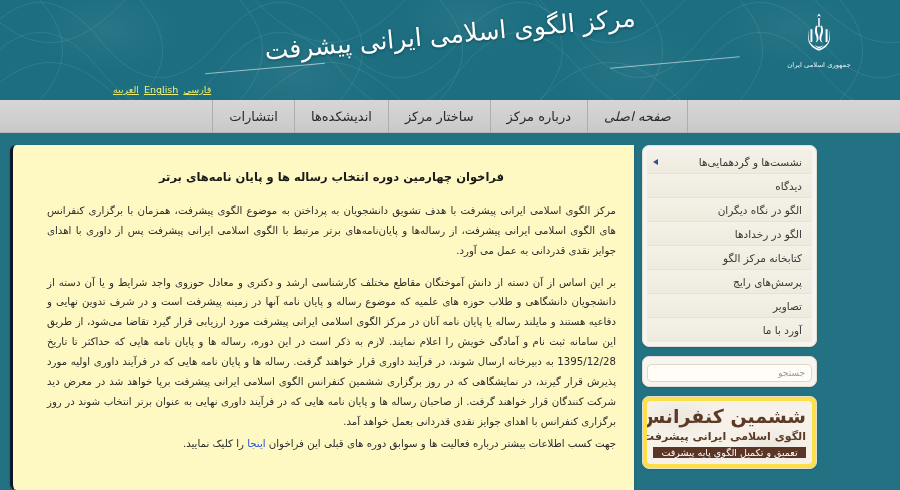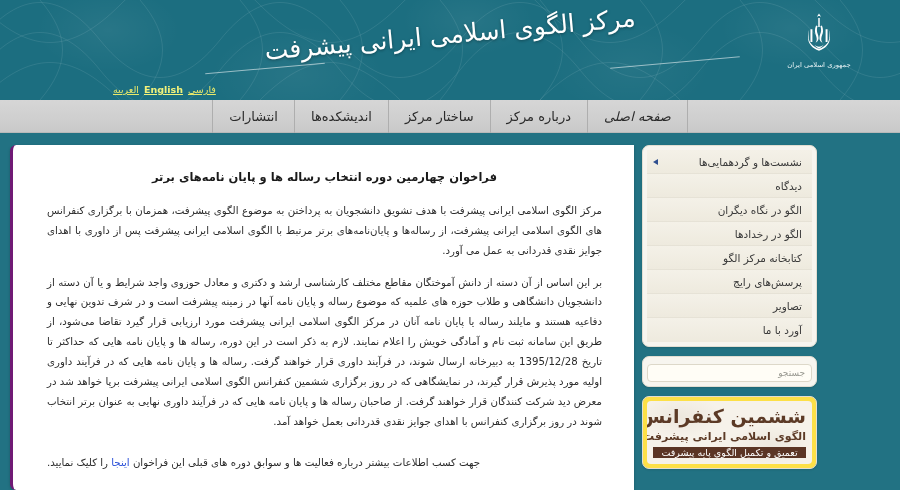--- a/index.html
+++ b/index.html
@@ -107,21 +107,21 @@
     gap: 5px;
     font-size: 9.5px;
     align-items: baseline;
     direction: rtl;
   }
   .lang-links a {
     color: #e8e86a;
     text-decoration: underline;
     white-space: nowrap;
   }
-  .lang-links a.en { font-weight: bold; color: #f2f27a; }
+  .lang-links a.en { font-weight: normal; color: #f2f27a; }
 
   
   .navbar {
     position: absolute;
     top: 100px; left: 0;
     width: 900px;
     height: 33px;
     background: linear-gradient(#d6d6d6, #cfcfcf 60%, #c9c9c9);
     border-bottom: 1px solid #b9b9b9;
   }
@@ -263,25 +263,25 @@
     color: #ffffff;
     font-size: 9.5px;
     padding: 0 4px;
     white-space: nowrap;
   }
 
   
   .content {
     flex: 1 1 auto;
     margin: 12px 8px 0 0;
-    background: #ffffff;
+    background: #fef9c3;
     border-radius: 6px 0 0 6px;
-    border-left: 3px solid #701a75;
+    border-left: 3px solid #0f172a;
     box-shadow: 0 1px 3px rgba(0,0,0,.2);
-    padding: 22px 32px 16px 34px;
+    padding: 22px 18px 16px 34px;
     position: relative;
     overflow: hidden;
   }
   .content::after {
     content: "";
     position: absolute;
     left: -6px; top: 0; bottom: 0;
     width: 2px;
     background: rgba(255,255,255,.35);
   }
@@ -296,21 +296,21 @@
   .art-title .l2 { display: block; margin-top: 4px; }
 
   .art-p {
     margin-top: 12px;
     font-size: 10.2px;
     line-height: 1.95;
     color: #2b2b2b;
     text-align: justify;
     text-justify: inter-word;
   }
-  .art-p.last { text-align: left; margin-top: 21px; }
+  .art-p.last { text-align: right; margin-top: 2px; }
   .art-p a {
     color: #2a4fd8;
     text-decoration: none;
   }
 </style>
 </head>
 <body>
 
 <div class="page">
 

